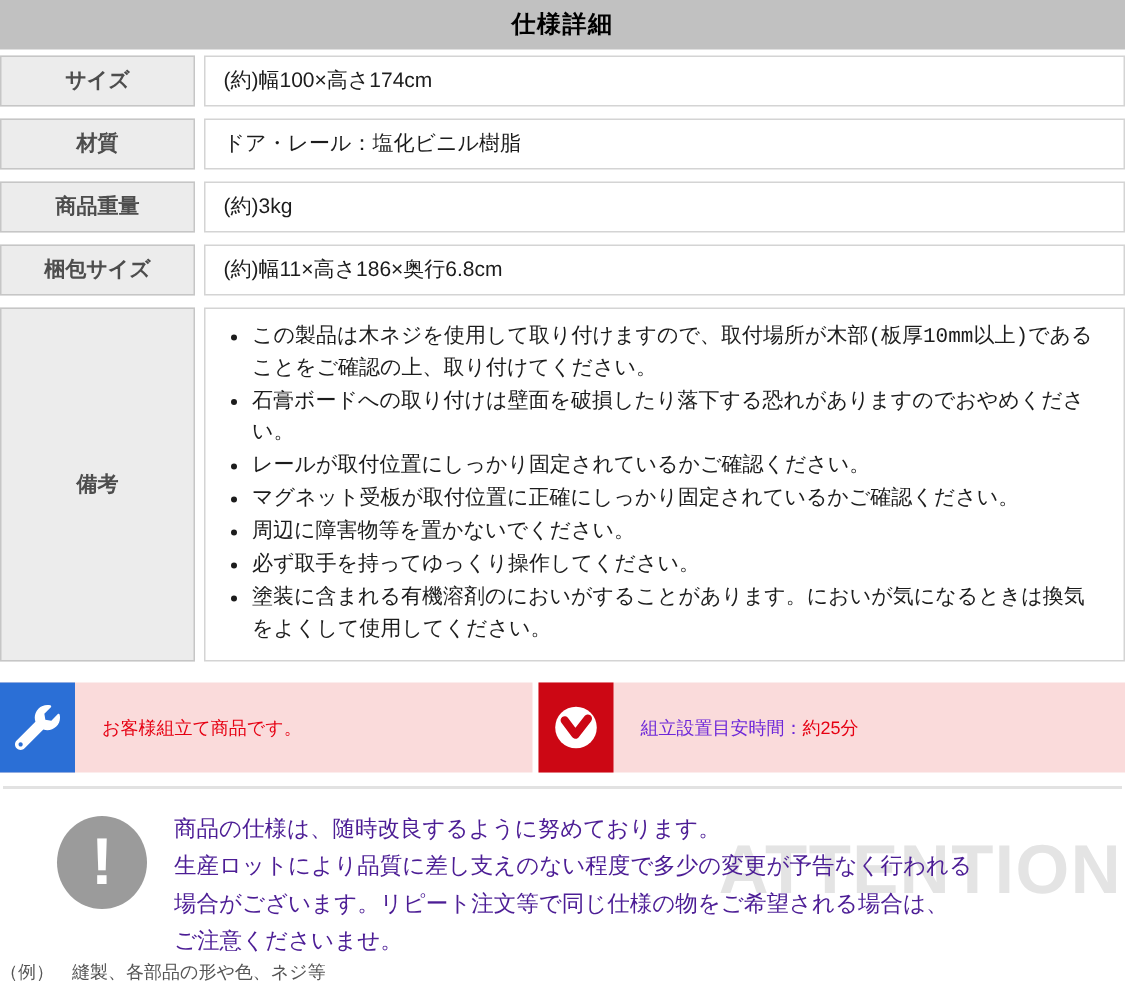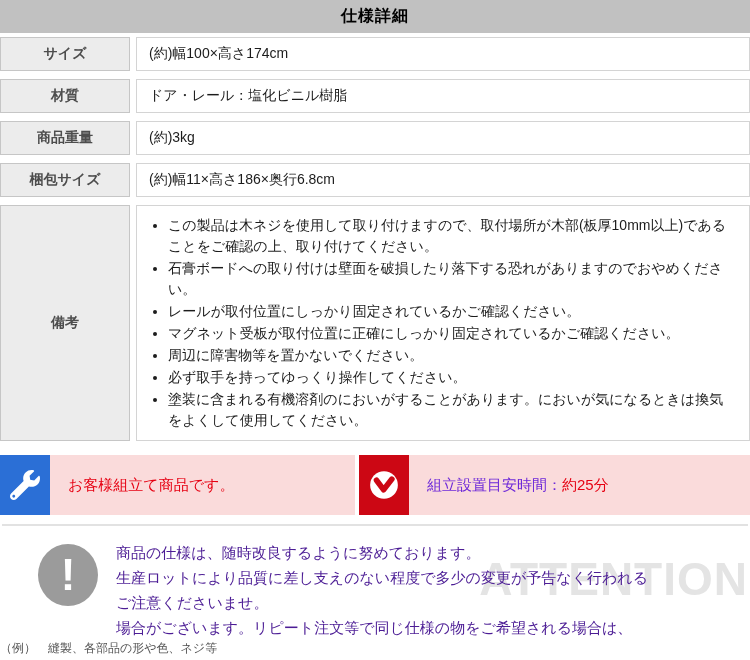--- a/index.html
+++ b/index.html
@@ -13,33 +13,33 @@
   .header-bar span { font-size:16px; font-weight:bold; color:#000000; letter-spacing:1px; }
 
   
   .spec-table { margin-top:4px; display:flex; flex-direction:column; gap:8px; }
   .spec-row { display:flex; gap:6px; }
   .spec-label { width:130px; background:#ececec; border:1px solid #c6c6c6;
     display:flex; align-items:center; justify-content:center;
     font-size:14px; font-weight:bold; color:#4d4d4d; min-height:34px; }
   .spec-value { flex:1; background:#fff; border:1px solid #d4d4d4;
     display:flex; align-items:center; padding:0 12px; font-size:14px; color:#1c1c1c; min-height:34px; }
-  .spec-row.notes .spec-value { display:block; padding:8px 14px 8px 14px; }
+  .spec-row.notes .spec-value { display:block; padding:8px 14px 8px 14px;font-family:Liberation Mono, monospace; }
   ul.notes-list { margin:0; padding-left:17px; list-style:disc; }
   ul.notes-list li { font-size:14px; line-height:21px; color:#1c1c1c; margin:1px 0; }
 
   
   .banners { margin-top:14px; display:flex; gap:4px; height:60px; }
   .banner { display:flex; background:#fadbdb; }
   .banner-assembly { width:355px; }
   .banner-time { flex:1; }
   .banner-iconbox { width:50px; height:60px; display:flex; align-items:center; justify-content:center; flex:0 0 50px; }
   .iconbox-blue { background:#2b6fd6; }
   .iconbox-red  { background:#cc0714; }
-  .banner-textwrap { display:flex; align-items:center; padding-left:18px; font-size:15px; }
+  .banner-textwrap { display:flex; align-items:center; padding-left:18px; font-size:12px; }
   .red-text { color:#e60012; }
   .dark-text { color:#6d28d9; }
 
   
   .attention { margin-top:9px; position:relative; }
   .rule { height:2px; background:#8f8f8f; border-bottom:2px solid #e2e2e2; margin:0 2px; }
   .attention-body { position:relative; padding:14px 0 4px 0; }
   .watermark { position:absolute; right:2px; top:26px; font-size:46px; font-weight:bold;
     color:#e4e4e4; letter-spacing:1px; z-index:0; white-space:nowrap; }
   .attention-flex { position:relative; z-index:1; display:flex; padding-left:38px; }
@@ -129,22 +129,22 @@
 
   <div class="attention">
     <div class="rule"></div>
     <div class="attention-body">
       <div class="watermark">ATTENTION</div>
       <div class="attention-flex">
         <div class="attn-circle">!</div>
         <div class="attn-lines">
           <div>商品の仕様は、随時改良するように努めております。</div>
           <div>生産ロットにより品質に差し支えのない程度で多少の変更が予告なく行われる</div>
+          <div>場合がございます。リピート注文等で同じ仕様の物をご希望される場合は、</div>
           <div>ご注意くださいませ。</div>
-          <div>場合がございます。リピート注文等で同じ仕様の物をご希望される場合は、</div>
         </div>
       </div>
       <div class="example-line">（例）　縫製、各部品の形や色、ネジ等</div>
     </div>
 
   </div>
 
 </div>
 
 </body></html>

